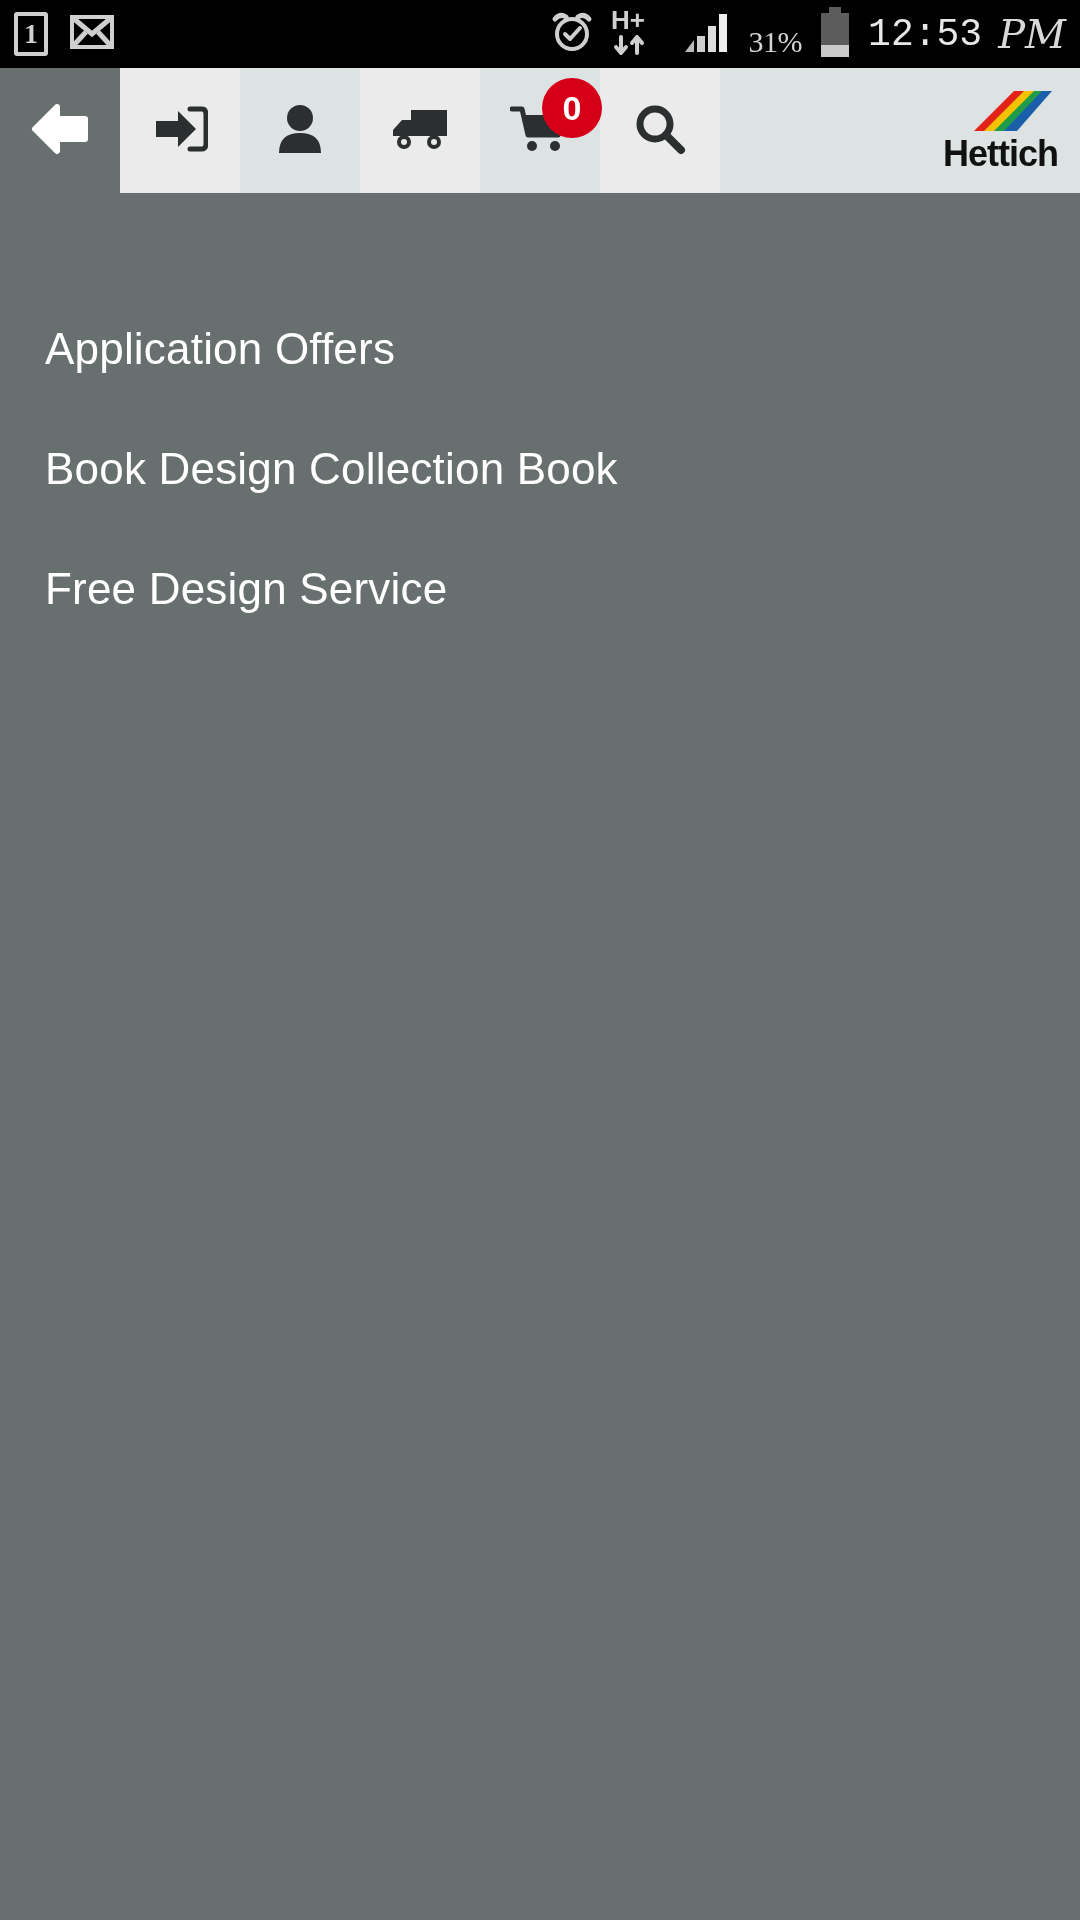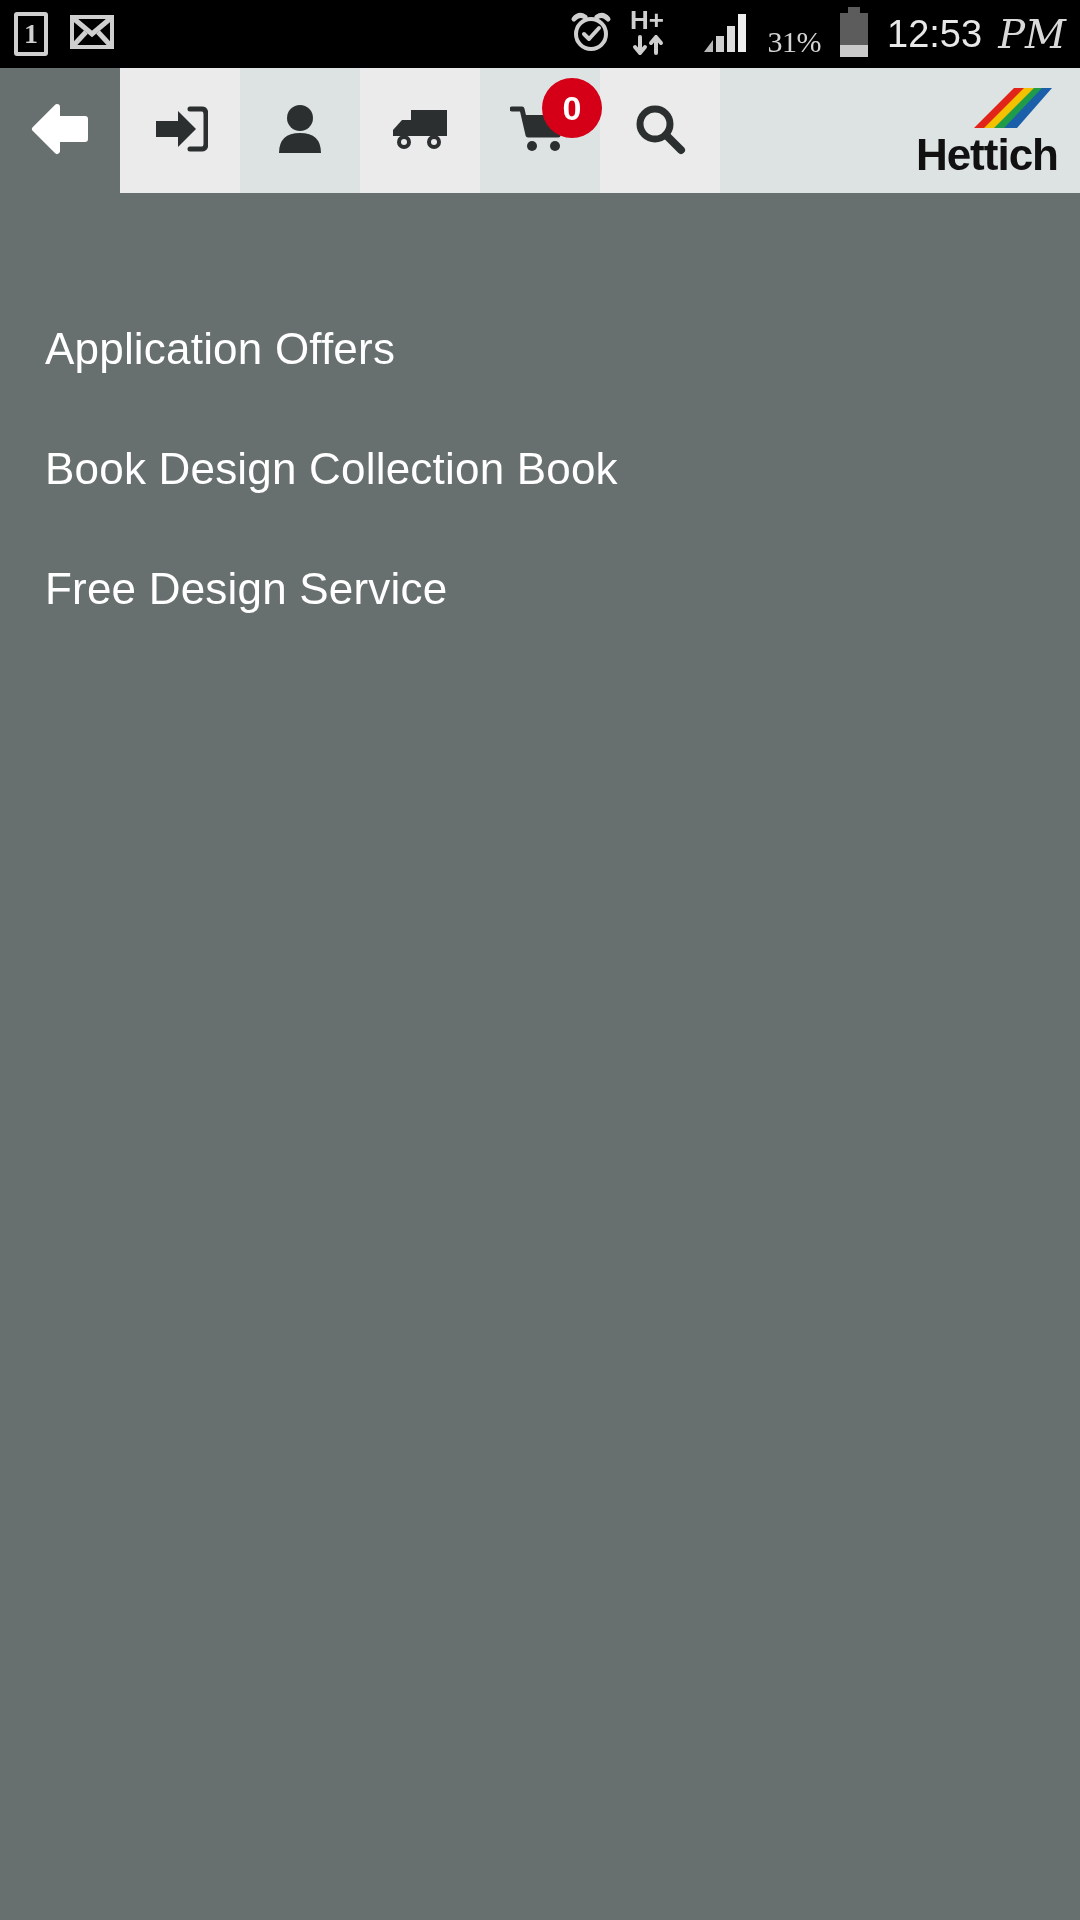--- a/index.html
+++ b/index.html
@@ -37,21 +37,21 @@
 
   .battery-pct{
     color:#d4d4d4;
     font-family:Liberation Serif, serif;
     font-size:30px;
     letter-spacing:-0.5px;
     margin-top:15px;
   }
   .sb-time{
     color:#e8e8e8;
-    font-family:Liberation Sans, sans-serif;
+    font-family:Liberation Mono, monospace;
     font-size:38px;
     letter-spacing:0px;
   }
   .sb-ampm{
     color:#d8d8d8;
     font-family:"DejaVu Serif", serif;
     font-size:40px;
     font-style:italic;
     margin-left:0;
   }
@@ -107,21 +107,21 @@
     line-height:1;
   }
   .logo-stripes{
     width:110px;height:46px;
     margin-bottom:2px;
     margin-right:6px;
   }
   .logo-word{
     font-family:"Liberation Sans", sans-serif;
     font-weight:bold;
-    font-size:44px;
+    font-size:36px;
     color:#111;
     letter-spacing:-1px;
     line-height:0.95;
   }
 
   
   .menu{
     padding-top:96px;
   }
   .menu-item{

